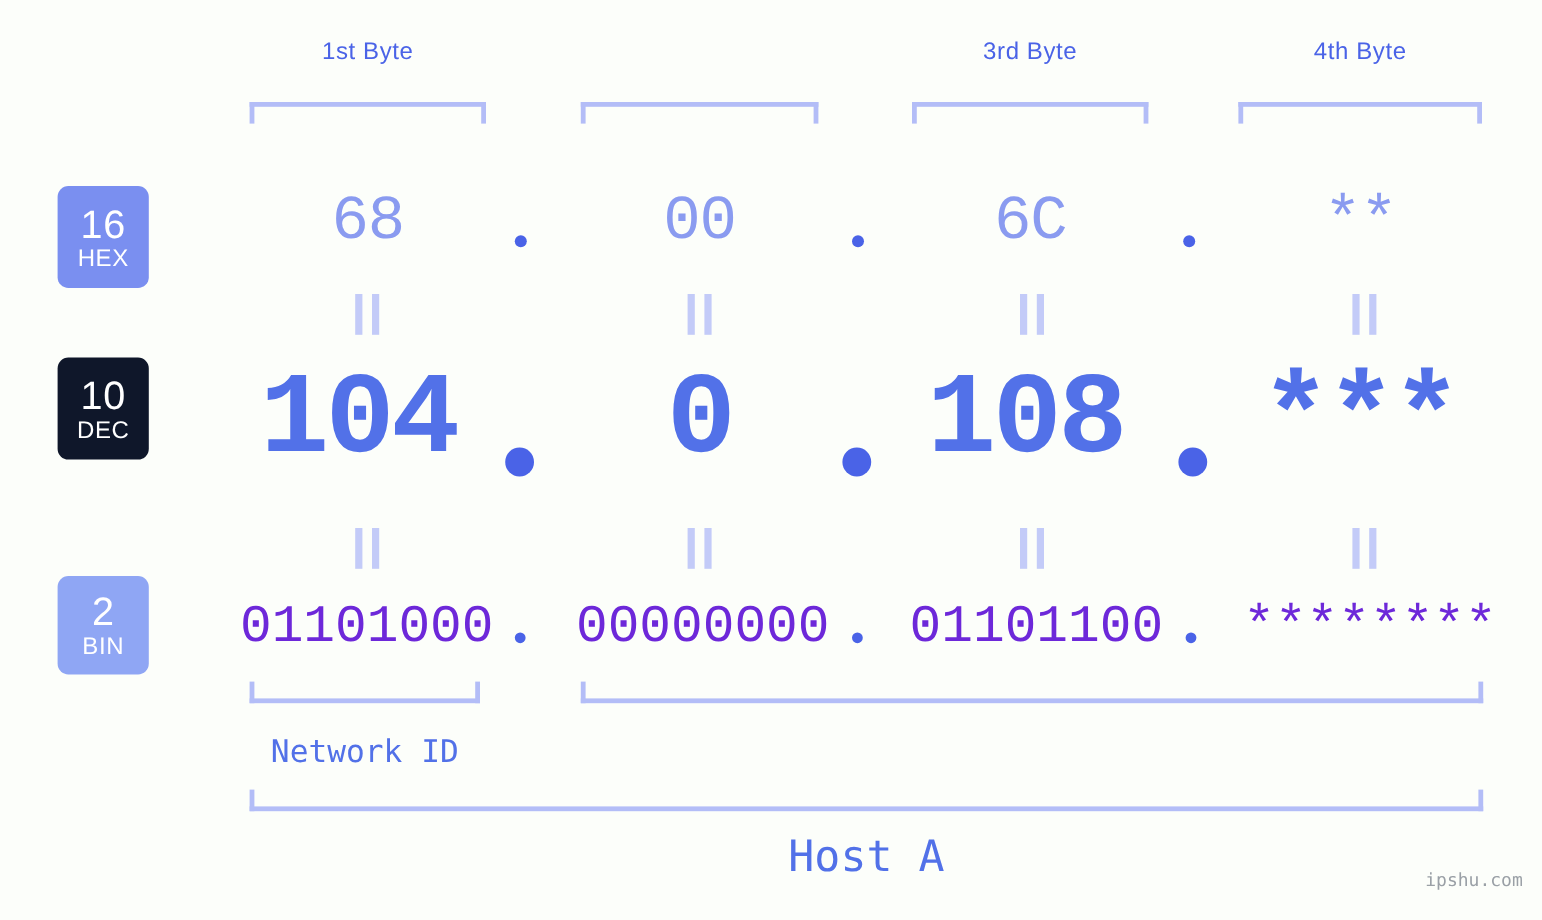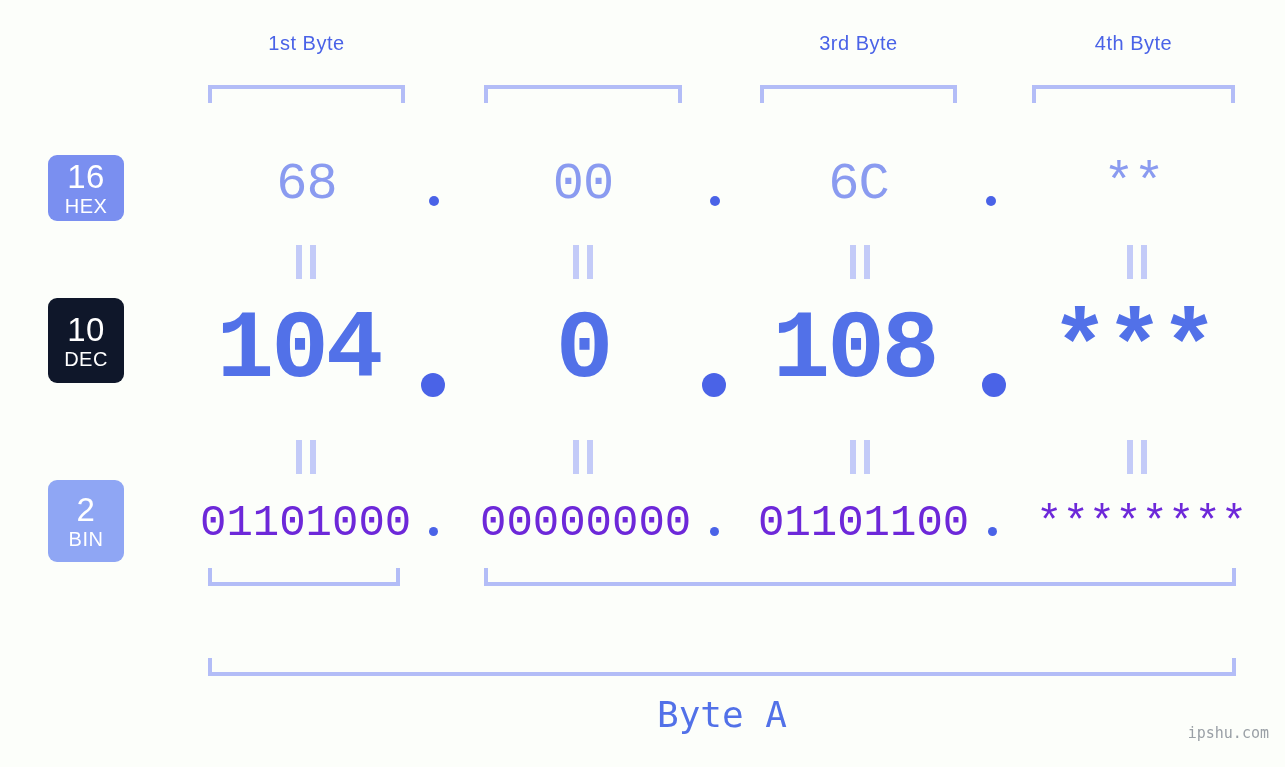--- a/index.html
+++ b/index.html
@@ -163,21 +163,21 @@
 
   <div class="byte-head" style="left:208px;width:197px;">1st Byte</div>
   <div class="byte-head" style="left:760px;width:197px;">3rd Byte</div>
   <div class="byte-head" style="left:1032px;width:203px;text-align:center;">4th Byte</div>
 
   <div class="bracket-top" style="left:208px;top:85px;width:197px;"></div>
   <div class="bracket-top" style="left:484px;top:85px;width:198px;"></div>
   <div class="bracket-top" style="left:760px;top:85px;width:197px;"></div>
   <div class="bracket-top" style="left:1032px;top:85px;width:203px;"></div>
 
-  <div class="badge" style="top:155px;height:66px;background:#7a8ff0;">
+  <div class="badge" style="top:155px;height:85px;background:#7a8ff0;">
     <span class="num">16</span>
     <span class="lbl">HEX</span>
   </div>
 
   <div class="row-hex">
     <div class="val" style="left:208px;top:155px;width:197px;">68</div>
     <div class="dot hex" style="left:429px;top:196px;"></div>
     <div class="val" style="left:484px;top:155px;width:198px;">00</div>
     <div class="dot hex" style="left:710px;top:196px;"></div>
     <div class="val" style="left:760px;top:155px;width:197px;">6C</div>
@@ -245,19 +245,20 @@
     <div class="val" style="left:480px;top:498px;width:205px;">00000000</div>
     <div class="dot bin" style="left:710px;top:527px;"></div>
     <div class="val" style="left:758px;top:498px;width:205px;">01101100</div>
     <div class="dot bin" style="left:988px;top:527px;"></div>
     <div class="val" style="left:1036px;top:498px;width:205px;">********</div>
   </div>
 
   <div class="bracket-bottom" style="left:208px;top:568px;width:192px;"></div>
   <div class="bracket-bottom" style="left:484px;top:568px;width:752px;"></div>
 
+  <div class="caption" style="left:208px;top:612px;width:192px;">Network ID</div>
 
   <div class="bracket-bottom" style="left:208px;top:658px;width:1028px;"></div>
-  <div class="class-caption" style="left:208px;top:694px;width:1028px;">Byte A</div>
+  <div class="class-caption" style="left:208px;top:694px;width:1028px;">Host A</div>
 
   <div class="watermark">ipshu.com</div>
 
 </div>
 
 </body></html>

